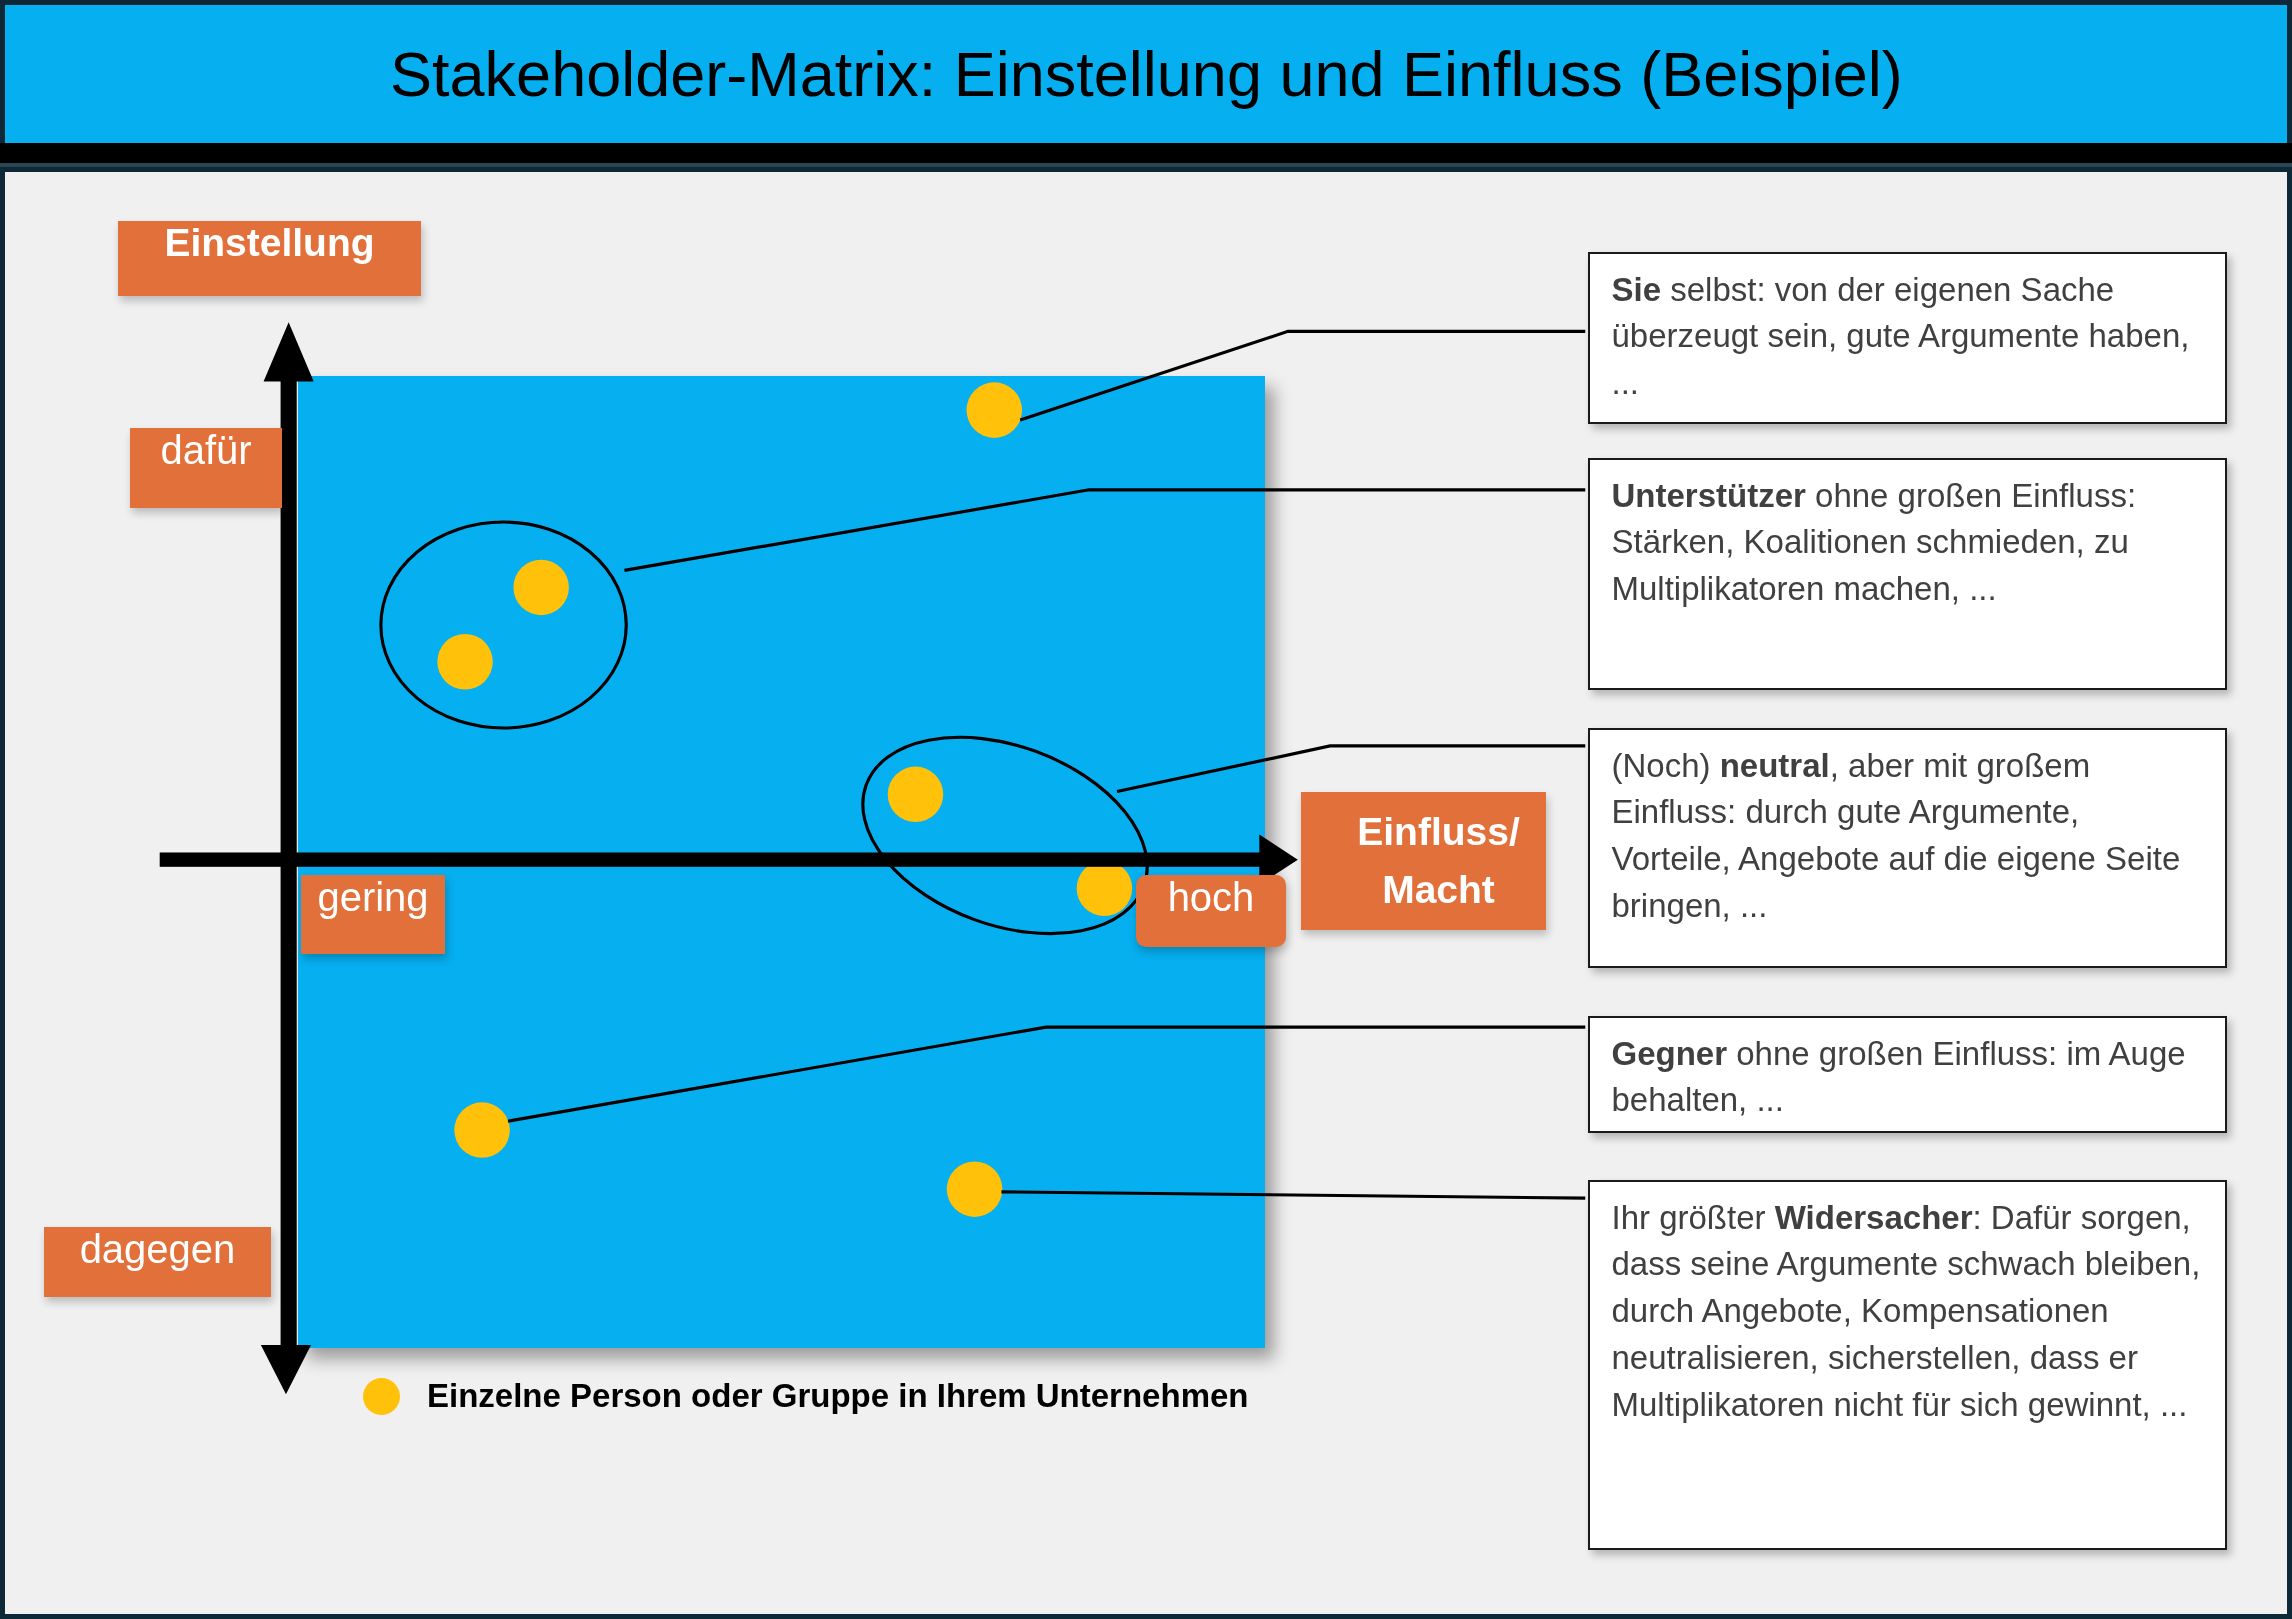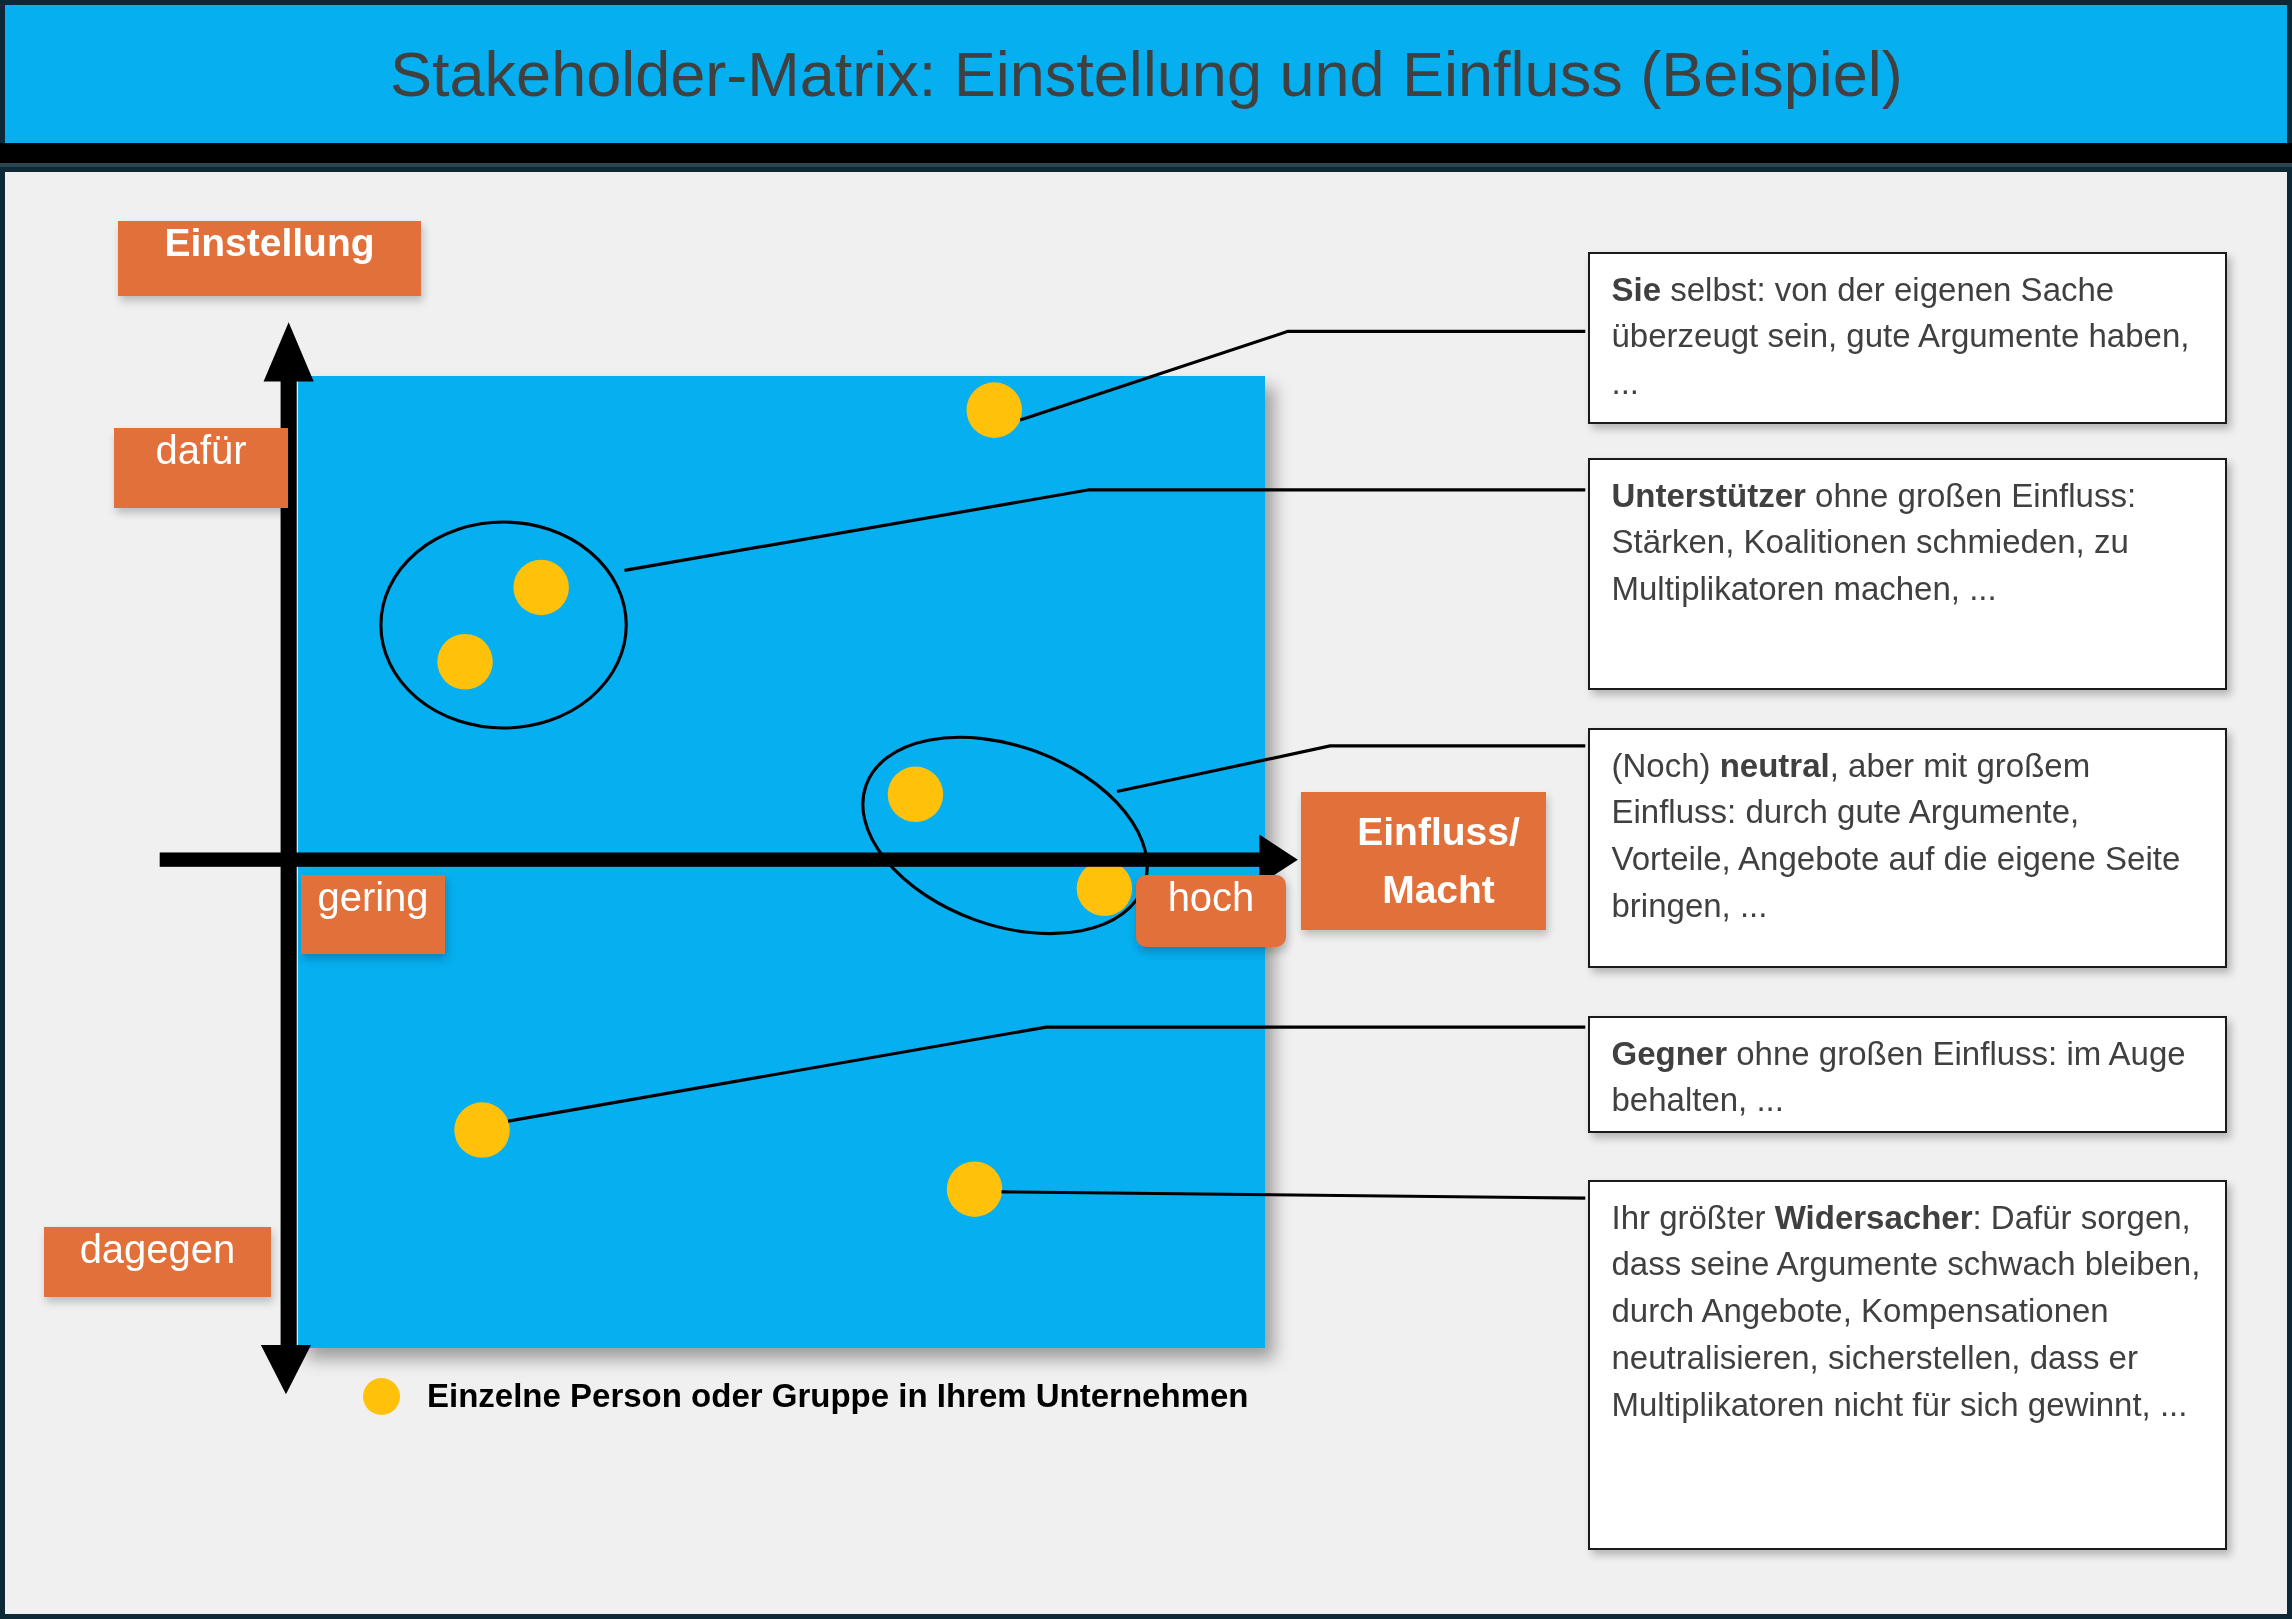--- a/index.html
+++ b/index.html
@@ -12,42 +12,42 @@
     width:2293px;height:1619px;position:relative;overflow:hidden;
     background:var(--navy);
     font-family:"Liberation Sans","DejaVu Sans",sans-serif;
   }
   .frame{position:absolute;inset:0;}
   .titlebar{
     position:absolute;left:5.4px;top:4.5px;width:2282px;height:139px;
     background:var(--cyan);display:flex;align-items:center;justify-content:center;
   }
   .titlebar h1{
-    margin:0;font-size:63px;font-weight:400;color:#404040;letter-spacing:0;
+    margin:0;font-size:63px;font-weight:400;color:#000000;letter-spacing:0;
   }
   .black-band{
     position:absolute;left:0;top:143px;width:100%;height:24px;background:#000;
     border-bottom:4.5px solid #2A4653;
   }
   .content-bg{
     position:absolute;left:5.4px;top:172px;width:2282px;height:1442px;background:var(--bg);
   }
   .matrix-square{
     position:absolute;left:298px;top:376px;width:967px;height:972px;
     background:var(--cyan);box-shadow:9px 10.7px 16px rgba(0,0,0,.35);
   }
   #diagram-svg{position:absolute;left:0;top:0;width:2293px;height:1619px;pointer-events:none;}
   .olabel{
     position:absolute;background:var(--orange);color:#FFFFFF;
     display:flex;justify-content:center;
     font-size:40px;font-weight:400;box-shadow:1.8px 4.5px 8px rgba(0,0,0,.22);
   }
   .olabel.bold{font-weight:700;font-size:39px;}
   .lab-einstellung{left:118px;top:221px;width:303px;height:75px;}
-  .lab-dafuer{left:114px;top:428px;width:174px;height:80px;}
+  .lab-dafuer{left:130px;top:428px;width:152px;height:80px;}
   .lab-gering{left:301px;top:875px;width:144px;height:79px;}
   .lab-hoch{left:1136px;top:875px;width:150px;height:72px;border-radius:10px;}
   .lab-dagegen{left:44px;top:1227px;width:227px;height:70px;}
   .lab-einfluss{
     left:1301px;top:792px;width:245px;height:138px;
     flex-direction:column;align-items:center;justify-content:center;
     padding-left:30px;font-weight:700;font-size:39px;line-height:1.5;
   }
   .ann{
     position:absolute;left:1588px;width:639px;background:var(--annbg);

